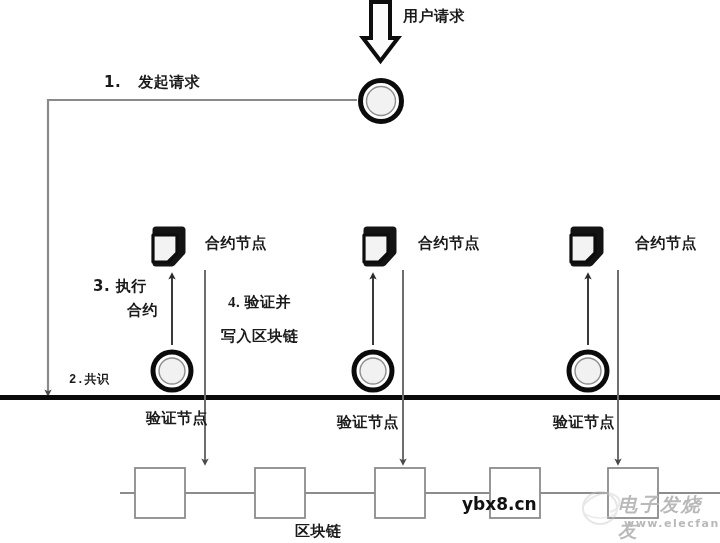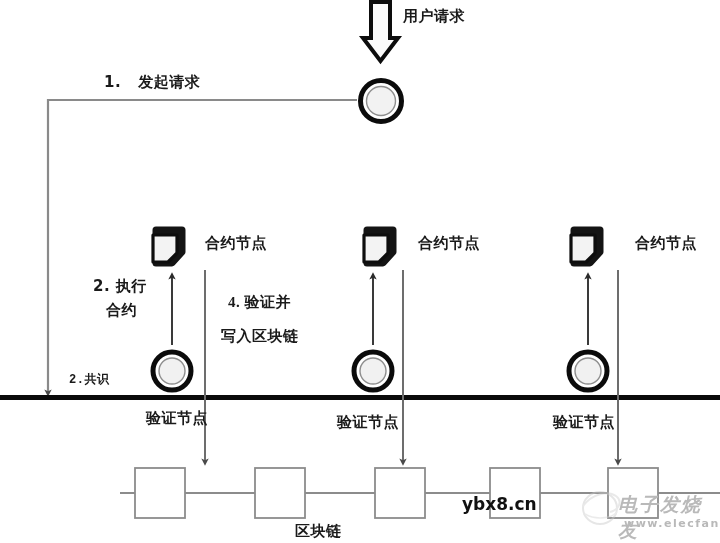--- a/index.html
+++ b/index.html
@@ -145,22 +145,22 @@
     </g>
   </svg>
 
   <div class="lbl lbl-cn" style="left:403px; top:6px;">用户请求</div>
 
 
   <div class="lbl lbl-cn" style="left:104px; top:72px;">1.   发起请求</div>
 
   <div class="lbl lbl-sm" style="left:69px; top:372px;">2.共识</div>
 
-  <div class="lbl lbl-cn" style="left:93px; top:276px;">2. 执行</div>
-  <div class="lbl lbl-cn" style="left:106px; top:300px;">合约</div>
+  <div class="lbl lbl-cn" style="left:93px; top:276px;">3. 执行</div>
+  <div class="lbl lbl-cn" style="left:127px; top:300px;">合约</div>
 
   <div class="lbl lbl-cn" style="left:228px; top:292px;font-family:Liberation Serif, serif;">4. 验证并</div>
   <div class="lbl lbl-cn" style="left:221px; top:326px;">写入区块链</div>
 
   <div class="lbl lbl-cn" style="left:205px; top:233px;">合约节点</div>
   <div class="lbl lbl-cn" style="left:418px; top:233px;">合约节点</div>
   <div class="lbl lbl-cn" style="left:635px; top:233px;">合约节点</div>
 
   <div class="lbl lbl-cn" style="left:146px; top:408px;">验证节点</div>
   <div class="lbl lbl-cn" style="left:337px; top:412px;">验证节点</div>

